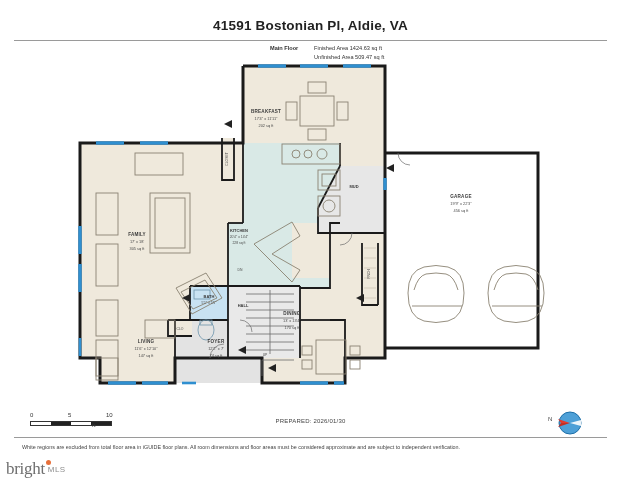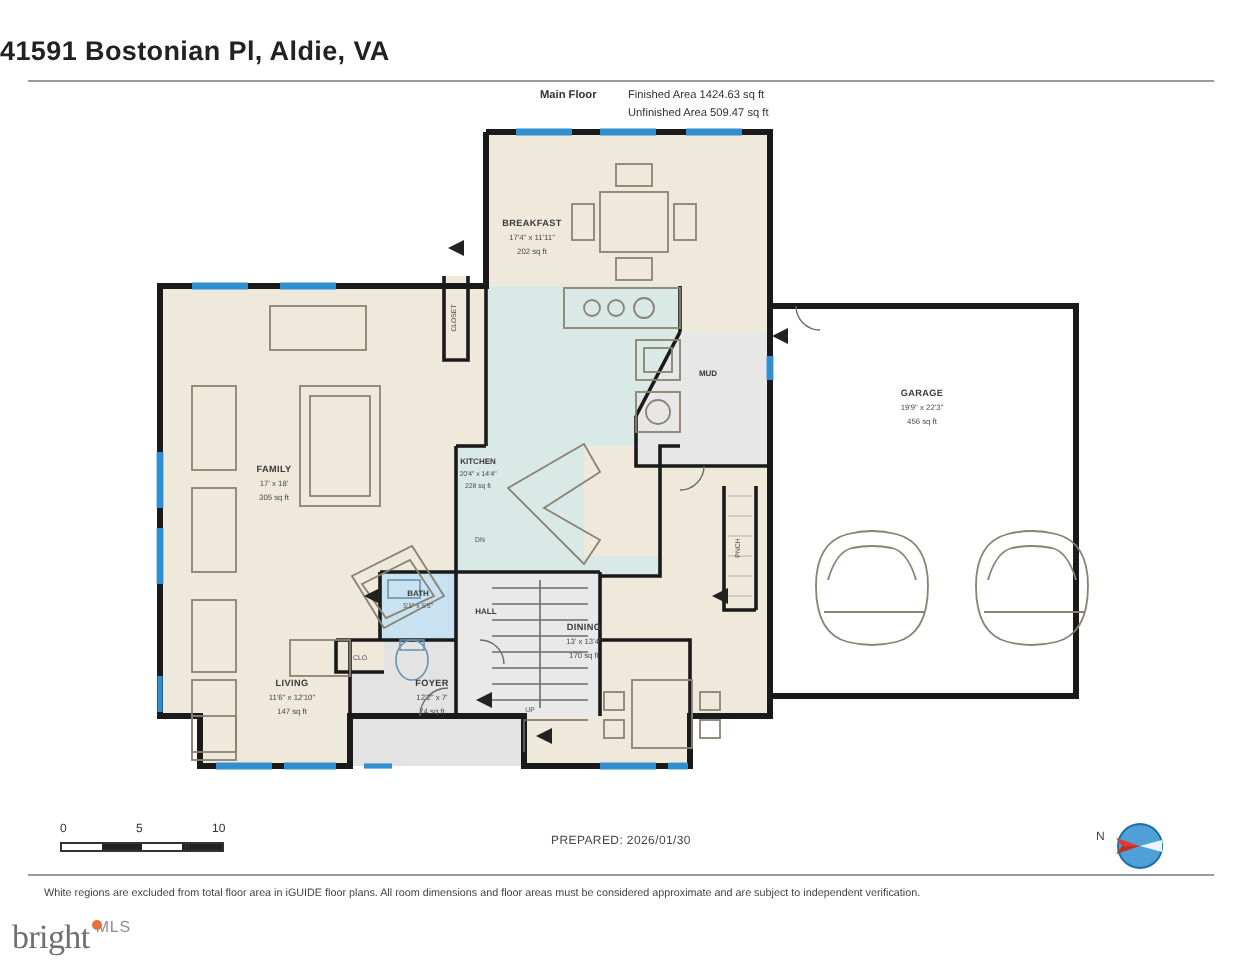--- a/index.html
+++ b/index.html
@@ -1,20 +1,20 @@
 <!DOCTYPE html>
 <html><head>
 <meta charset="utf-8">
 <style>
   html,body{margin:0;padding:0;background:#ffffff;}
   body{width:621px;height:480px;overflow:hidden;font-family:"Liberation Sans",sans-serif;color:#222;}
   #page{position:relative;width:621px;height:480px;background:#fff;}
 
   
-  .title{position:absolute;left:0;top:18px;width:621px;text-align:left;
+  .title{position:absolute;left:0;top:18px;width:621px;text-align:center;
          font-size:13.5px;font-weight:bold;color:#222;letter-spacing:.2px;}
   .hrule{position:absolute;left:14px;top:40px;width:593px;height:1px;background:#9a9a9a;}
   .meta{position:absolute;left:270px;top:44px;font-size:5.6px;color:#333;line-height:8.6px;}
   .meta .lbl{font-weight:bold;display:inline-block;width:44px;}
   .meta .val{display:inline-block;}
 
   
   #plan{position:absolute;left:0;top:58px;width:621px;height:350px;}
   #plan svg{display:block;}
 
@@ -29,21 +29,21 @@
   .prepared{position:absolute;left:0;top:418px;width:621px;text-align:center;
             font-size:6px;color:#444;letter-spacing:.2px;}
 
   .compass{position:absolute;left:548px;top:408px;width:34px;height:30px;}
   .compass .nlab{position:absolute;left:0;top:8px;font-size:6px;color:#444;}
 
   .frule{position:absolute;left:14px;top:437px;width:593px;height:1px;background:#9a9a9a;}
   .disclaimer{position:absolute;left:22px;top:443px;width:580px;font-size:5.4px;color:#444;line-height:8px;}
 
   .logo{position:absolute;left:6px;top:459px;width:96px;height:20px;
-        display:flex;align-items:flex-start;}
+        display:flex;align-items:center;}
   .logo .bright{font-family:"Liberation Serif",serif;font-size:17px;color:#6f6f6f;letter-spacing:-.3px;position:relative;}
   .logo .dot{position:absolute;left:40px;top:1px;width:5px;height:5px;border-radius:50%;background:#e8703a;}
   .logo .mls{font-size:8px;color:#8d8d8d;margin-left:3px;letter-spacing:.4px;font-weight:normal;}
 
   
   .rlab{font-family:"Liberation Sans",sans-serif;font-size:4.6px;fill:#3a3a3a;text-anchor:middle;font-weight:bold;letter-spacing:.2px;}
   .rdim{font-family:"Liberation Sans",sans-serif;font-size:3.9px;fill:#4a4a4a;text-anchor:middle;}
   .rsml{font-family:"Liberation Sans",sans-serif;font-size:4.0px;fill:#3a3a3a;text-anchor:middle;font-weight:bold;}
   .rtiny{font-family:"Liberation Sans",sans-serif;font-size:3.4px;fill:#4a4a4a;text-anchor:middle;}
 </style>

